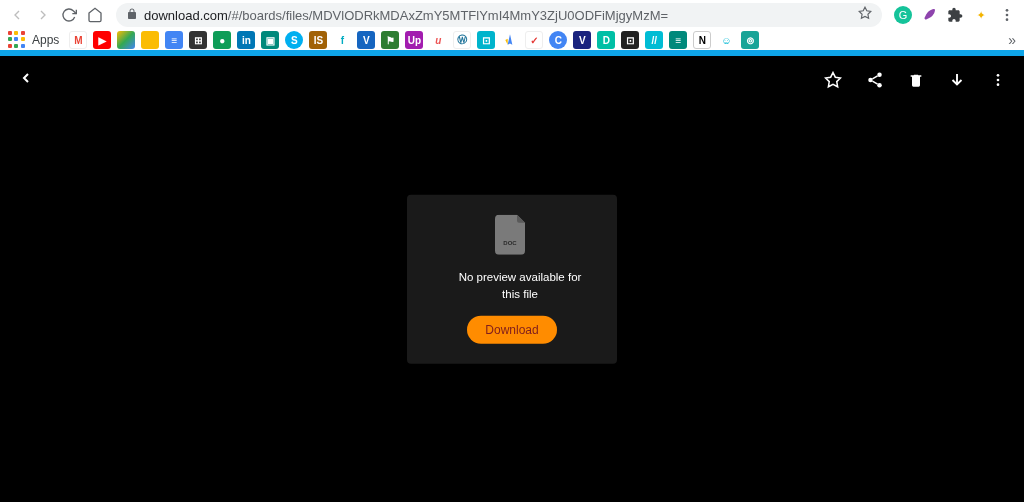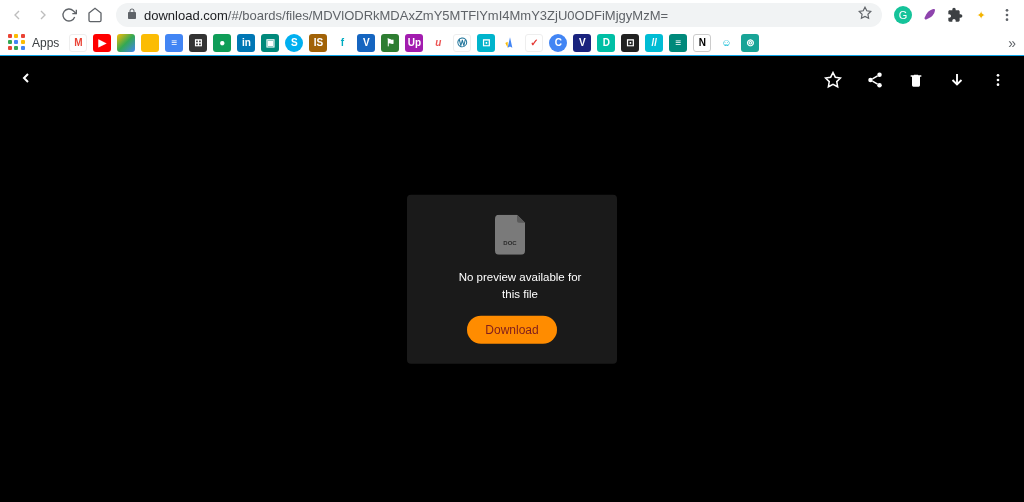--- a/index.html
+++ b/index.html
@@ -11,21 +11,21 @@
     .nav-icon.disabled { color: #bdbdbd; }
     .url-bar { flex: 1; display: flex; align-items: center; background: #f1f3f4; border-radius: 14px; height: 24px; padding: 0 10px; gap: 6px; margin: 0 4px; }
     .url-text { flex: 1; font-size: 13px; color: #202124; white-space: nowrap; overflow: hidden; }
     .url-text .domain { color: #202124; }
     .url-text .path { color: #5f6368; }
     .lock-icon { color: #5f6368; }
     .star-url { color: #5f6368; }
     .ext-icon { width: 18px; height: 18px; border-radius: 50%; display: flex; align-items: center; justify-content: center; font-size: 11px; }
     
     
-    .bookmarks-bar { height: 26px; display: flex; align-items: center; padding: 0 8px; gap: 6px; background: #fff; border-bottom: 1px solid #0ea5e9; }
+    .bookmarks-bar { height: 26px; display: flex; align-items: center; padding: 0 8px; gap: 6px; background: #fff; border-bottom: 6px solid #0ea5e9; }
     .apps-icon { width: 18px; height: 18px; display: grid; grid-template-columns: repeat(3, 1fr); grid-template-rows: repeat(3, 1fr); gap: 1px; }
     .apps-dot { width: 4px; height: 4px; border-radius: 1px; }
     .apps-label { font-size: 12px; color: #3c4043; margin-right: 4px; }
     .bm-icon { width: 18px; height: 18px; border-radius: 3px; display: flex; align-items: center; justify-content: center; font-size: 10px; font-weight: bold; color: #fff; }
     .bm-overflow { margin-left: auto; color: #5f6368; font-size: 14px; }
     
     
     .viewer { height: 446px; background: #000; position: relative; }
     .viewer-top { position: absolute; top: 0; left: 0; right: 0; height: 48px; display: flex; align-items: center; padding: 0 18px; }
     .back-arrow { color: #fff; cursor: pointer; }

